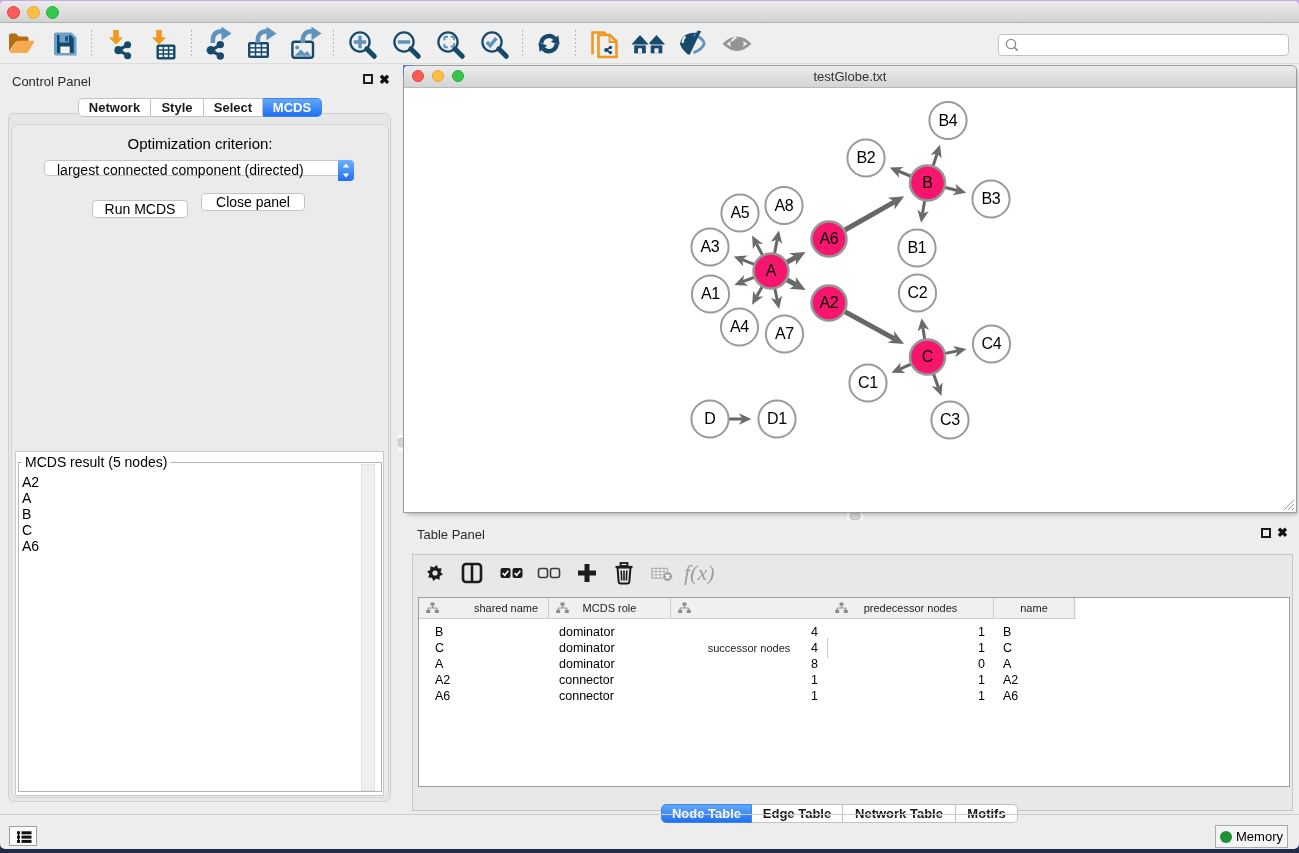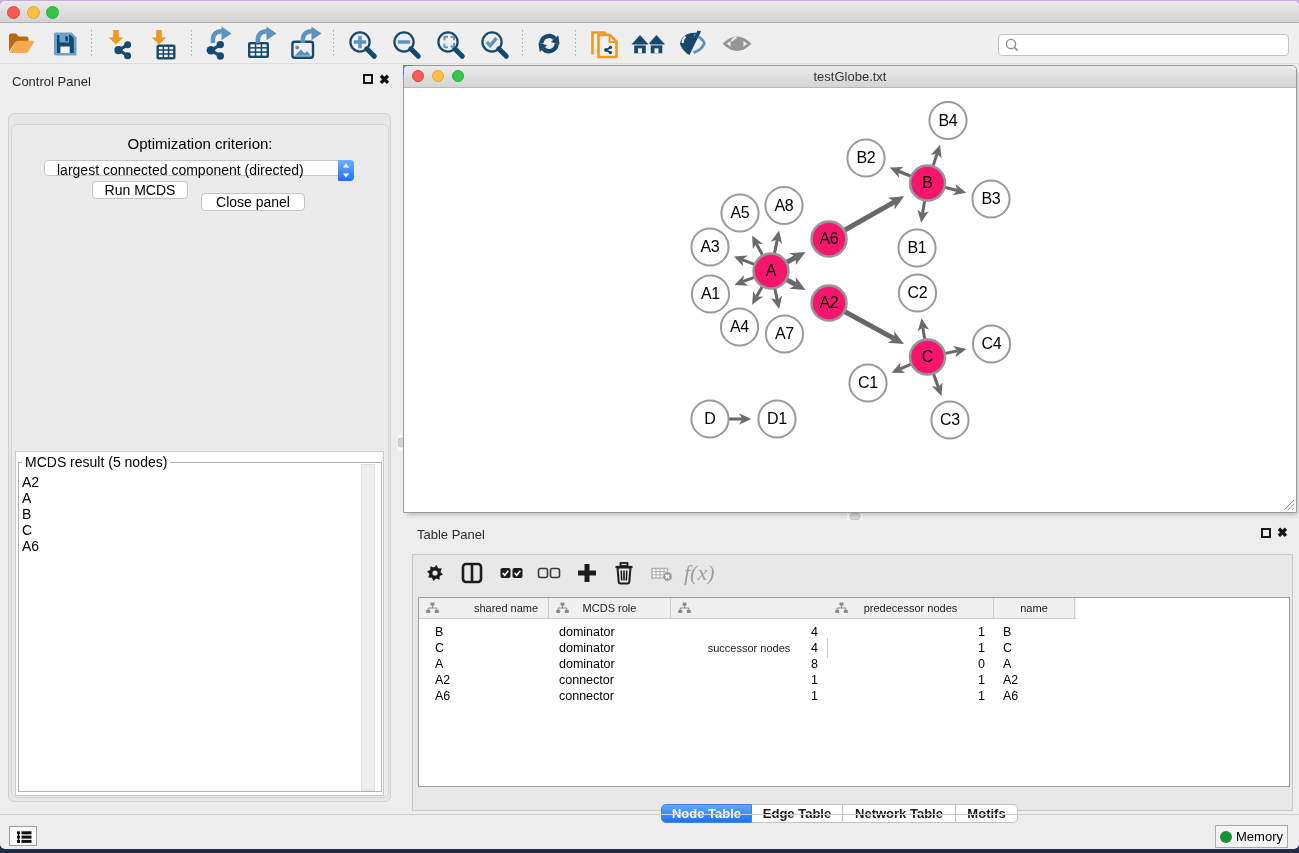--- a/index.html
+++ b/index.html
@@ -204,30 +204,36 @@
     <div id="cp-outer">
       <div id="cp-inner">
         <div style="position:absolute; left:0; right:0; top:10px; text-align:center; font-size:15px; color:#000;">Optimization criterion:</div>
         <div id="dd">
           <div class="txt">largest connected component (directed)</div>
           <div class="step"><svg width="16" height="21">
                 <path d="M8,3.5 L11.2,7.5 L4.8,7.5 Z" fill="#fff"></path>
                 <path d="M8,17.5 L11.2,13.5 L4.8,13.5 Z" fill="#fff"></path>
               </svg></div>
         </div>
-        <div class="btn" style="left:80px; top:56px; width:96px;">Run MCDS</div>
+        <div class="btn" style="left:80px; top:75px; width:96px;">Run MCDS</div>
         <div class="btn" style="left:189px; top:67.5px; width:104px;">Close panel</div>
         <div id="mcdsbox">
           <div id="mcdstrack"></div>
           <div id="mcdsgroup">
             <div class="glabel">MCDS result (5 nodes)</div>
             <div id="mcdslist">A2<br>A<br>B<br>C<br>A6</div>
           </div>
         </div>
       </div>
+    </div>
+    <div class="seg" style="left:78px; top:33px;">
+      <div style="width:73px;">Network</div>
+      <div style="width:53px;">Style</div>
+      <div style="width:59px;">Select</div>
+      <div style="width:59px;" class="sel">MCDS</div>
     </div>
   </div>
   <div id="rightarea">
     <svg width="10" height="16" style="position:absolute;left:-3px;top:370px;">
         <rect x="0" y="0" width="6" height="16" fill="#fafafa"></rect>
         <rect x="0.5" y="3" width="5" height="9" rx="2" fill="#d4d4d4" stroke="#bdbdbd" stroke-width="0.8"></rect>
       </svg>
     <svg width="16" height="8" style="position:absolute;left:446px;top:448px;">
         <rect x="0" y="0" width="16" height="7" fill="#fafafa"></rect>
         <rect x="3" y="0.5" width="10" height="6" rx="2" fill="#d4d4d4" stroke="#bdbdbd" stroke-width="0.8"></rect>

